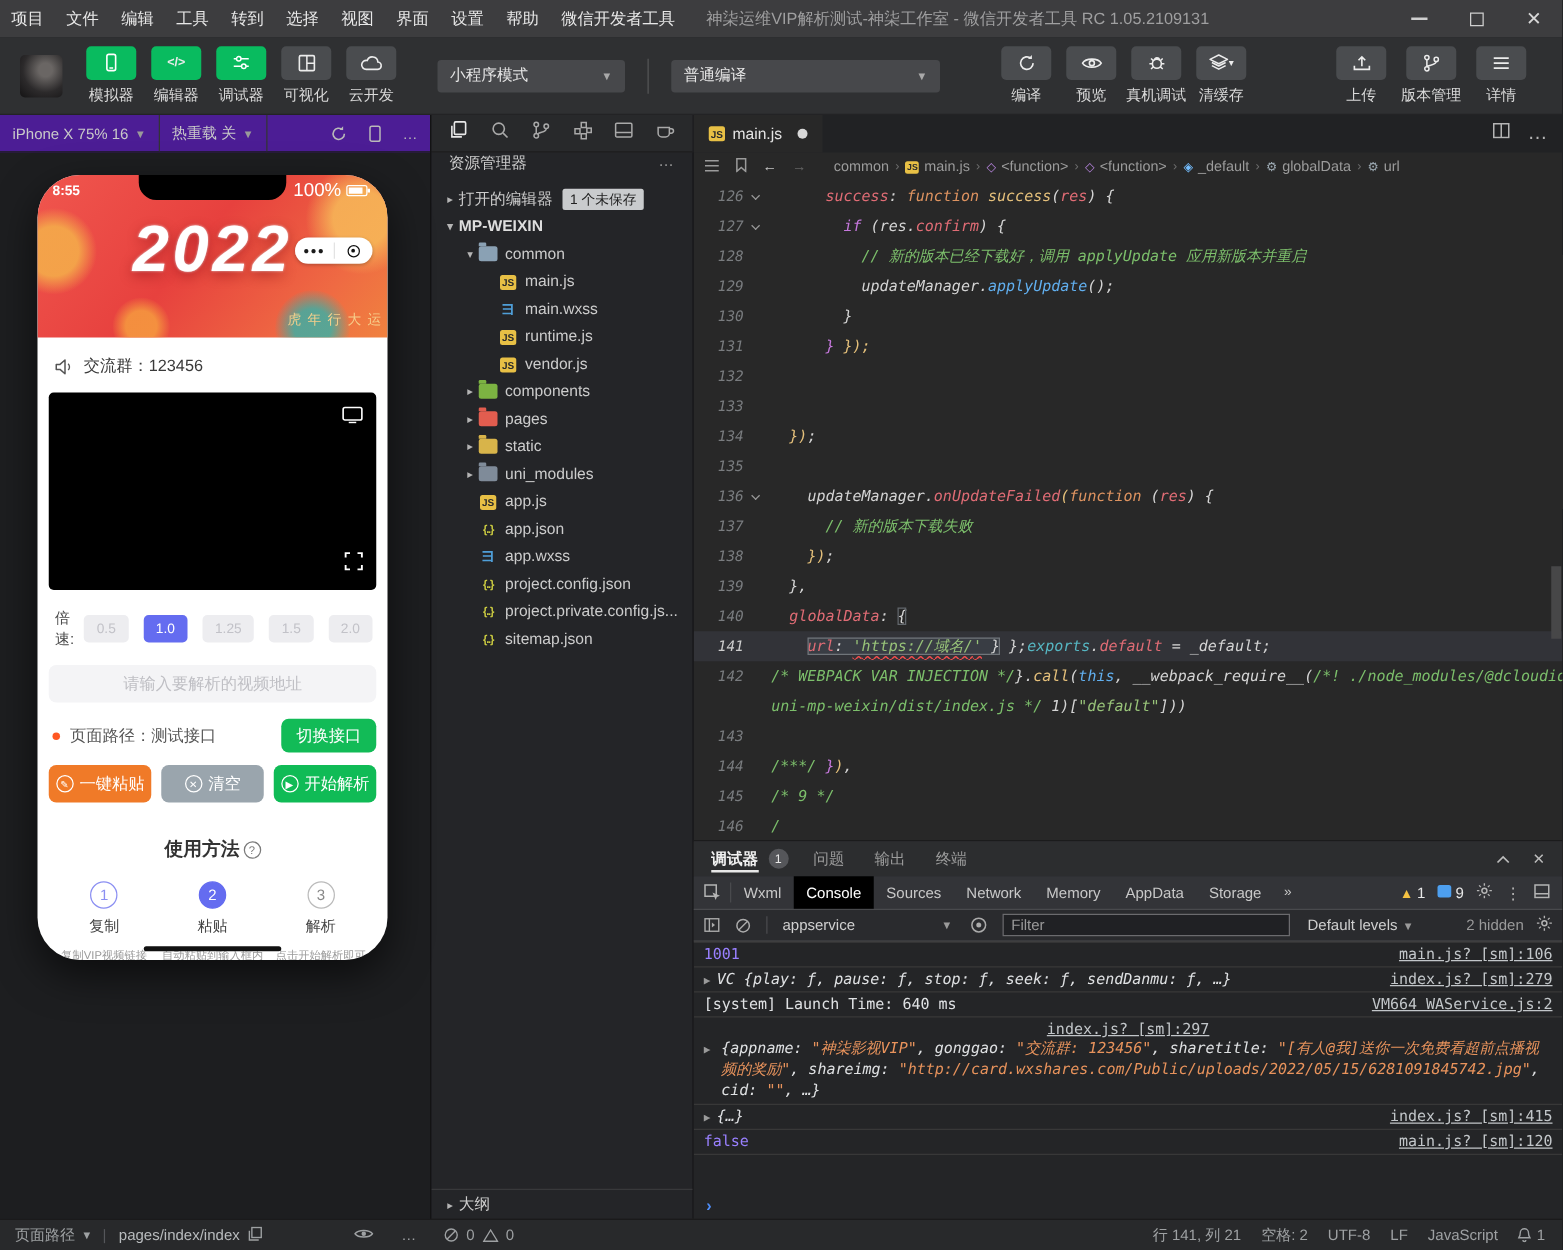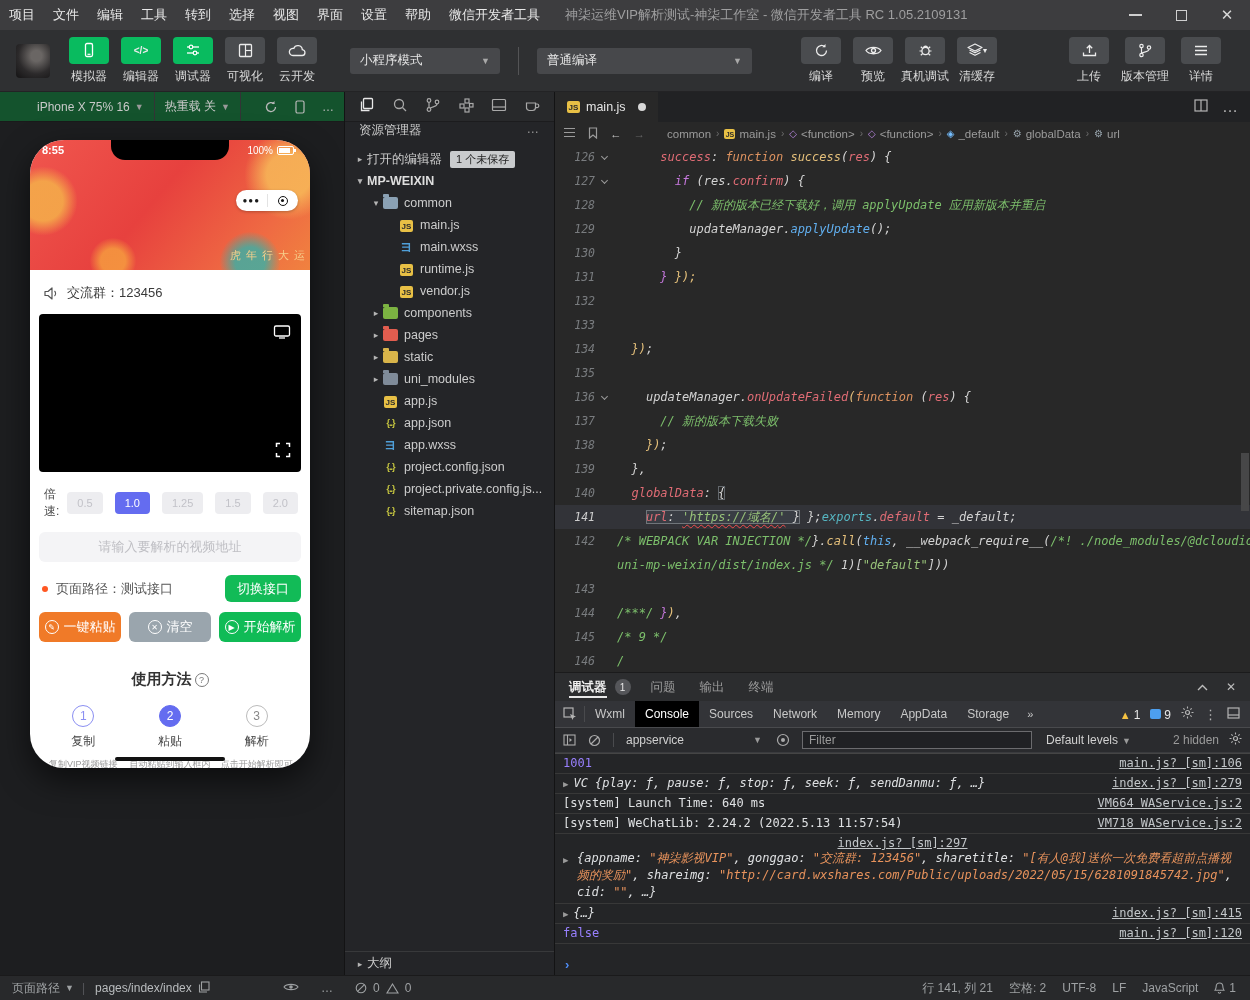--- a/index.html
+++ b/index.html
@@ -35,39 +35,39 @@
   .mid-group { display:flex; margin-left:46px; }
   .right-group { display:flex; margin-left:auto; }
   .right-group .tbtn { margin-right:10px; }
   svg.oi { display:block; }
 
   
   .main { display:flex; height:883px; flex:none; }
 
   
   .sim { width:345px; flex:none; background:#1d1e20; border-right:1px solid #131314; position:relative; }
-  .sim-header { height:30px; background:#14532d; border-bottom:1px solid #1a1a1b; display:flex; align-items:center; color:#c9c9c9; font-size:12px;padding-left:27px; }
+  .sim-header { height:30px; background:#4c1d95; border-bottom:1px solid #1a1a1b; display:flex; align-items:center; color:#c9c9c9; font-size:12px; }
   .sim-h-item { padding:0 10px; display:flex; align-items:center; height:100%; border-right:1px solid #333436; white-space:nowrap; }
   .sim-h-item .caret { font-size:9px; color:#9a9a9a; margin-left:5px; }
   .sim-h-icons { margin-left:auto; display:flex; align-items:center; padding-right:10px; color:#b9b9b9; }
   .sim-h-icons > span { margin-left:16px; }
 
   .phone { position:absolute; left:30px; top:48px; width:280px; height:628px; background:#fff; border-radius:34px;
     overflow:hidden; box-shadow:0 12px 32px rgba(0,0,0,.6); }
   .banner { position:relative; height:130px; overflow:hidden;
     background:linear-gradient(130deg,#f0564e 0%,#e7413e 45%,#ef6a43 80%,#f0823f 100%); }
   .banner .blob { position:absolute; border-radius:50%; }
   .b1 { width:70px; height:70px; left:-22px; top:26px; background:radial-gradient(circle,#f5b14a 0 40%,transparent 70%); opacity:.85; }
   .b2 { width:90px; height:90px; right:-24px; top:-10px; background:radial-gradient(circle,#f8c05a 0 35%,transparent 70%); opacity:.8; }
   .b3 { width:60px; height:60px; right:30px; bottom:-22px; background:radial-gradient(circle,#27b6b0 0 35%,transparent 72%); opacity:.75; }
   .b4 { width:46px; height:46px; left:60px; bottom:-14px; background:radial-gradient(circle,#f7a23f 0 38%,transparent 72%); opacity:.8; }
   .notch { position:absolute; left:50%; transform:translateX(-50%); top:0; width:118px; height:20px; background:#000; border-radius:0 0 14px 14px; }
   .p-status { position:absolute; top:4px; left:0; right:4px; display:flex; align-items:center; padding:0 12px; color:#fff; }
   .p-time { font-size:11px; font-weight:bold; }
-  .p-batt-group { margin-left:auto; display:flex; align-items:center; font-size:10px; }
+  .p-batt-group { margin-left:auto; display:flex; align-items:center; font-size:15px; }
   .batt { width:17px; height:9px; border:1px solid #fff; border-radius:2px; margin-left:4px; position:relative; }
   .batt i { position:absolute; left:1px; top:1px; bottom:1px; width:11px; background:#fff; }
   .batt:after { content:""; position:absolute; right:-3px; top:2px; width:2px; height:3px; background:#fff; }
   .year-text { position:absolute; top:30px; left:0; right:0; text-align:center; color:#fff; font-size:52px; font-weight:bold;
     font-style:italic; letter-spacing:3px; text-shadow:0 3px 10px rgba(120,0,10,.45), 0 0 2px #fff; }
   .banner-sub { position:absolute; bottom:7px; left:0; right:0; text-align:right; color:#f6cf8b; font-size:11px; letter-spacing:5px; }
   .capsule { position:absolute; top:50px; right:12px; width:62px; height:21px; background:#fff; border-radius:11px;
     display:flex; align-items:center; box-shadow:0 1px 3px rgba(0,0,0,.25); }
   .cap-dots { flex:1; text-align:center; color:#1b1b1b; font-size:8px; letter-spacing:1px; }
   .cap-div { width:1px; height:13px; background:#e3e3e3; }
@@ -401,20 +401,21 @@
           <span>…</span>
         </div>
       </div>
 
       <div class="phone">
         <div class="banner">
           <i class="blob b1"></i>
             <i class="blob b2"></i>
             <i class="blob b3"></i>
             <i class="blob b4"></i>
+          <div class="year-text">2022</div>
           <div class="banner-sub">虎年行大运</div>
           <div class="notch"></div>
           <div class="p-status">
             <span class="p-time">8:55</span>
             <span class="p-batt-group">
                 <span>100%</span>
                 <span class="batt">
                   <i></i>
                 </span>
               </span>
@@ -903,24 +904,20 @@
               <span class="log-left"><span class="l-num">1001</span></span>
               <span class="log-link">main.js? [sm]:106</span>
             </div>
             <div class="log-row">
               <span class="log-left ital"><span class="l-arrow">▶</span><span class="l-obj">VC {play: </span><span class="l-obj">ƒ</span><span class="l-obj">, pause: </span><span class="l-obj">ƒ</span><span class="l-obj">, stop: </span><span class="l-obj">ƒ</span><span class="l-obj">, seek: </span><span class="l-obj">ƒ</span><span class="l-obj">, sendDanmu: </span><span class="l-obj">ƒ</span><span class="l-obj">, …}</span></span>
               <span class="log-link">index.js? [sm]:279</span>
             </div>
             <div class="log-row">
               <span class="log-left"><span class="l-fg">[system] Launch Time: 640 ms</span></span>
               <span class="log-link">VM664 WAService.js:2</span>
-            </div>
-            <div class="log-row">
-              <span class="log-left"><span class="l-fg">[system] WeChatLib: 2.24.2 (2022.5.13 11:57:54)</span></span>
-              <span class="log-link">VM718 WAService.js:2</span>
             </div>
             <div class="log-row objrow">
               <span class="log-link">index.js? [sm]:297</span>
               <div class="obj-body ital"><span class="l-arrow">▶</span><span class="l-obj">{appname: </span><span class="l-str">"神柒影视VIP"</span><span class="l-obj">, gonggao: </span><span class="l-str">"交流群: 123456"</span><span class="l-obj">, sharetitle: </span><span class="l-str">"[有人@我]送你一次免费看超前点播视频的奖励"</span><span class="l-obj">, shareimg: </span><span class="l-str">"http://card.wxshares.com/Public/uploads/2022/05/15/6281091845742.jpg"</span><span class="l-obj">, cid: </span><span class="l-str">""</span><span class="l-obj">, …}</span></div>
             </div>
             <div class="log-row">
               <span class="log-left ital"><span class="l-arrow">▶</span><span class="l-obj">{…}</span></span>
               <span class="log-link">index.js? [sm]:415</span>
             </div>
             <div class="log-row">

